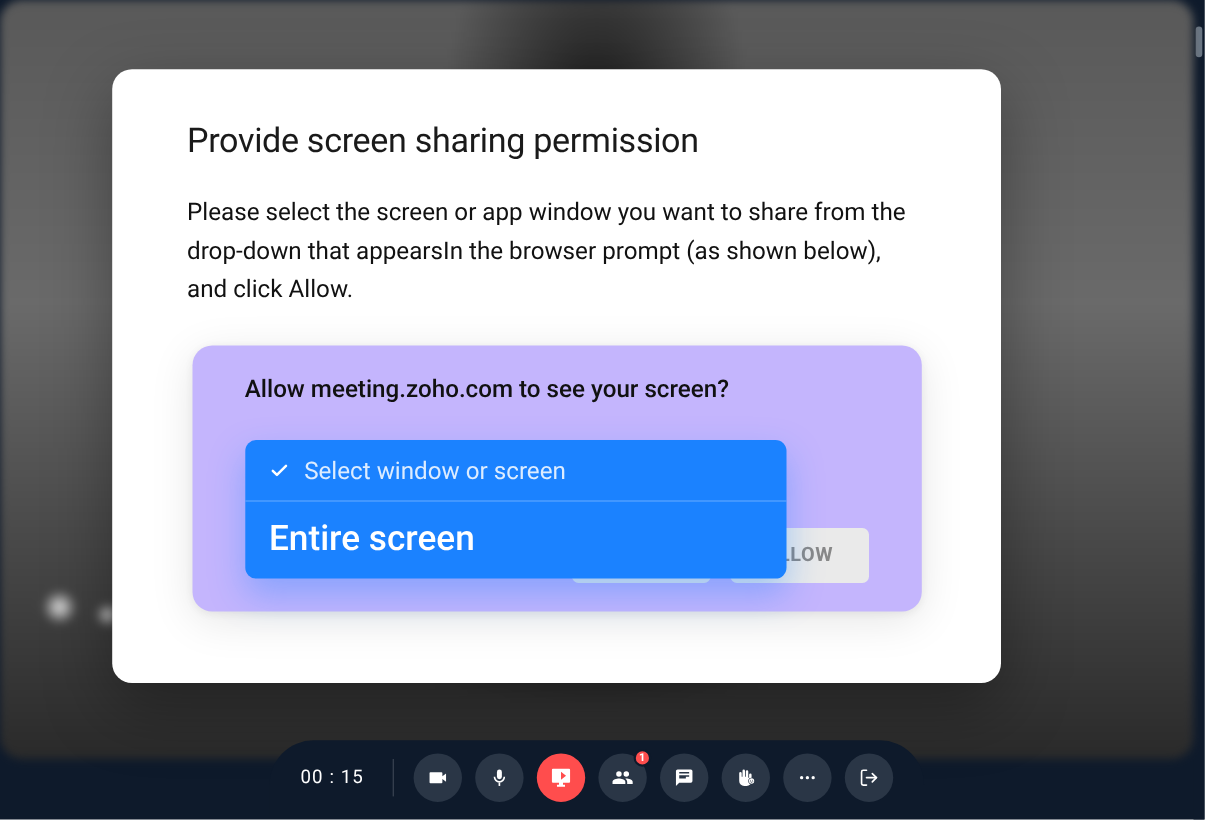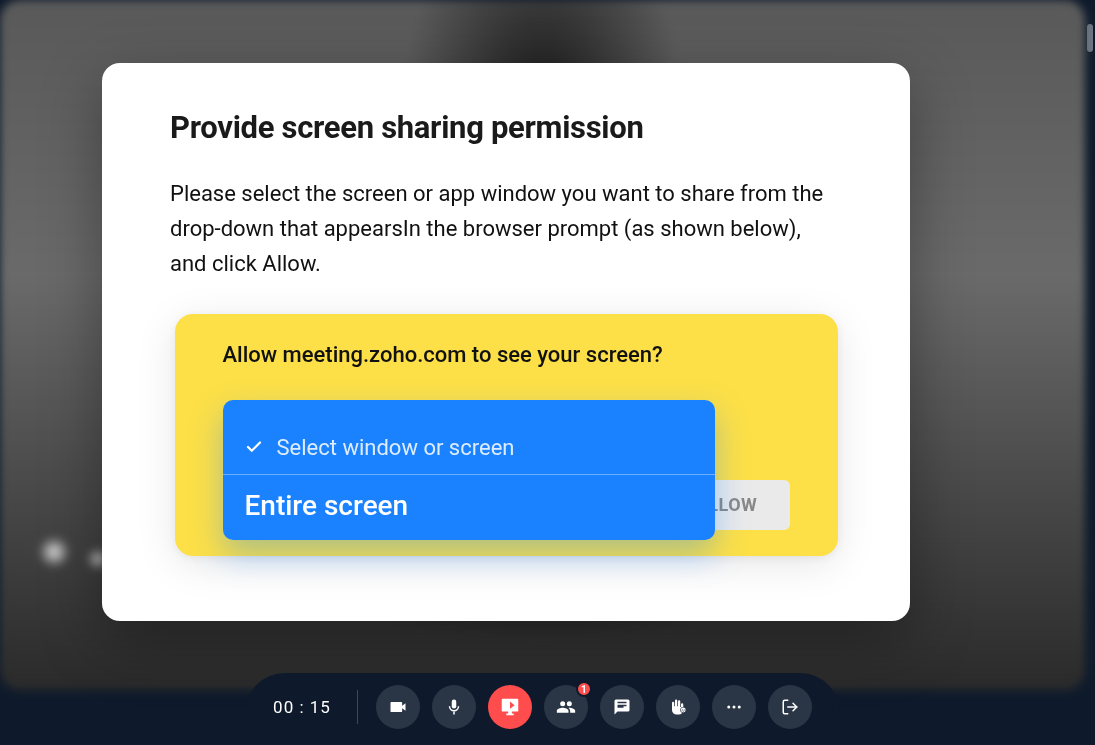--- a/index.html
+++ b/index.html
@@ -35,39 +35,39 @@
     left: 102px; top: 63px;
     width: 808px; height: 558px;
     background: #fff;
     border-radius: 18px;
     box-shadow: 0 20px 60px rgba(0,0,0,.35);
     padding: 46px 68px 40px 68px;
     color: #1a1a1a;
   }
   .modal h1 {
     font-size: 31px;
-    font-weight: 700;
+    font-weight: 400;
     letter-spacing: -0.3px;
     margin-bottom: 30px;
   }
   .modal p.desc {
     font-size: 22px;
     line-height: 1.6;
     font-weight: 400;
     color: #111;
     margin-bottom: 32px;
   }
 
   
   .prompt-card {
     position: relative;
     margin: 0 auto;
     width: 663px;
     height: 242px;
-    background: #fde047;
+    background: #c4b5fd;
     border-radius: 18px;
     box-shadow: 0 8px 40px rgba(0,0,0,.10), 0 2px 8px rgba(0,0,0,.06);
     padding: 28px 48px 24px 48px;
   }
   .prompt-card .q {
     font-size: 22px;
     font-weight: 500;
     color: #111;
     margin-bottom: 22px;
   }
@@ -83,26 +83,25 @@
     z-index: 5;
   }
   .dropdown .placeholder {
     display: flex;
     align-items: center;
     gap: 14px;
     padding: 16px 34px 14px 22px;
     font-size: 22px;
     color: rgba(255,255,255,.85);
     border-bottom: 1px solid rgba(255,255,255,.35);
-    margin-top: 19px;
   }
   .dropdown .placeholder .check svg { display:block; }
   .dropdown .option {
     padding: 14px 22px 18px 22px;
-    font-size: 28px;
+    font-size: 32px;
     font-weight: 500;
     color: #fff;
   }
   .prompt-actions {
     position: absolute;
     right: 48px; bottom: 26px;
     display: flex;
     gap: 18px;
   }
   .prompt-actions .btn {

